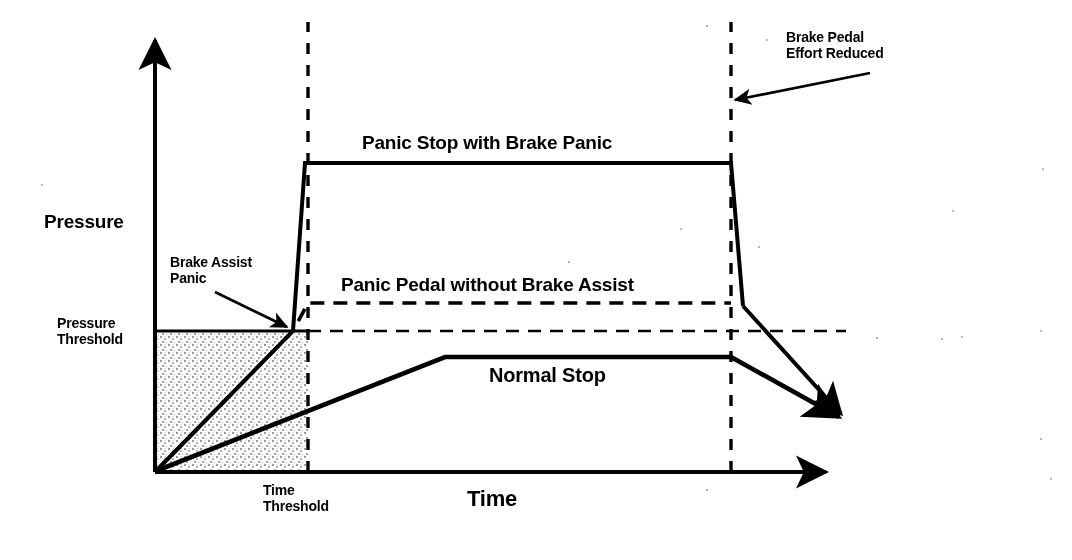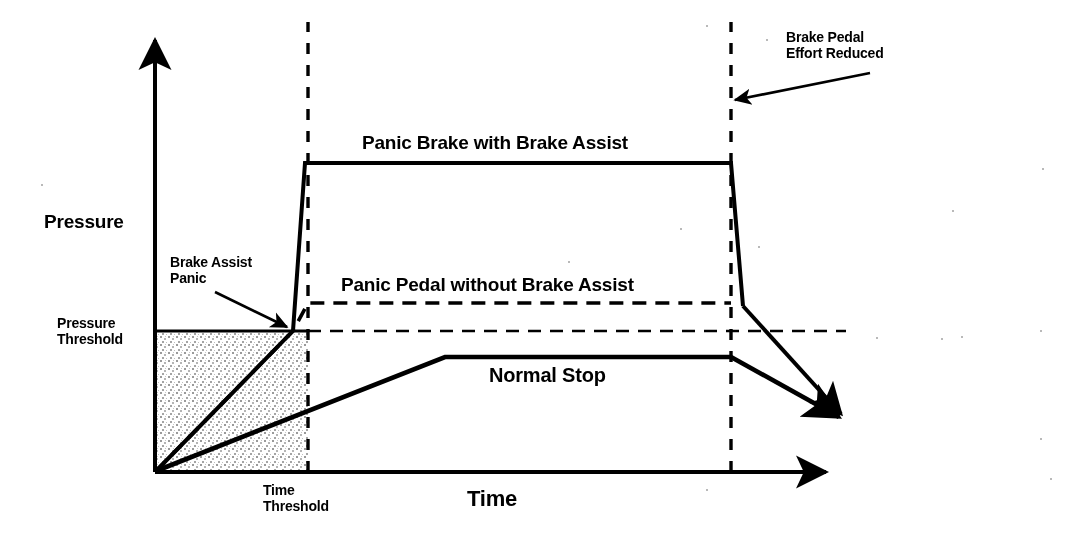--- a/index.html
+++ b/index.html
@@ -154,21 +154,21 @@
   <div class="lbl lbl-axis-y">Pressure</div>
 
   <div class="lbl lbl-axis-x">Time</div>
 
   <div class="lbl lbl-thresh-p">Pressure
 Threshold</div>
 
   <div class="lbl lbl-thresh-t">Time
 Threshold</div>
 
-  <div class="lbl lbl-series-ba">Panic Brake with Brake Assist</div>
+  <div class="lbl lbl-series-ba">Panic Stop with Brake Panic</div>
 
   <div class="lbl lbl-series-noba">Panic Pedal without Brake Assist</div>
 
   <div class="lbl lbl-series-normal">Normal Stop</div>
 
   <div class="lbl lbl-anno-begin">Brake Assist
 Panic</div>
 
   <div class="lbl lbl-anno-reduced">Brake Pedal
 Effort Reduced</div>

